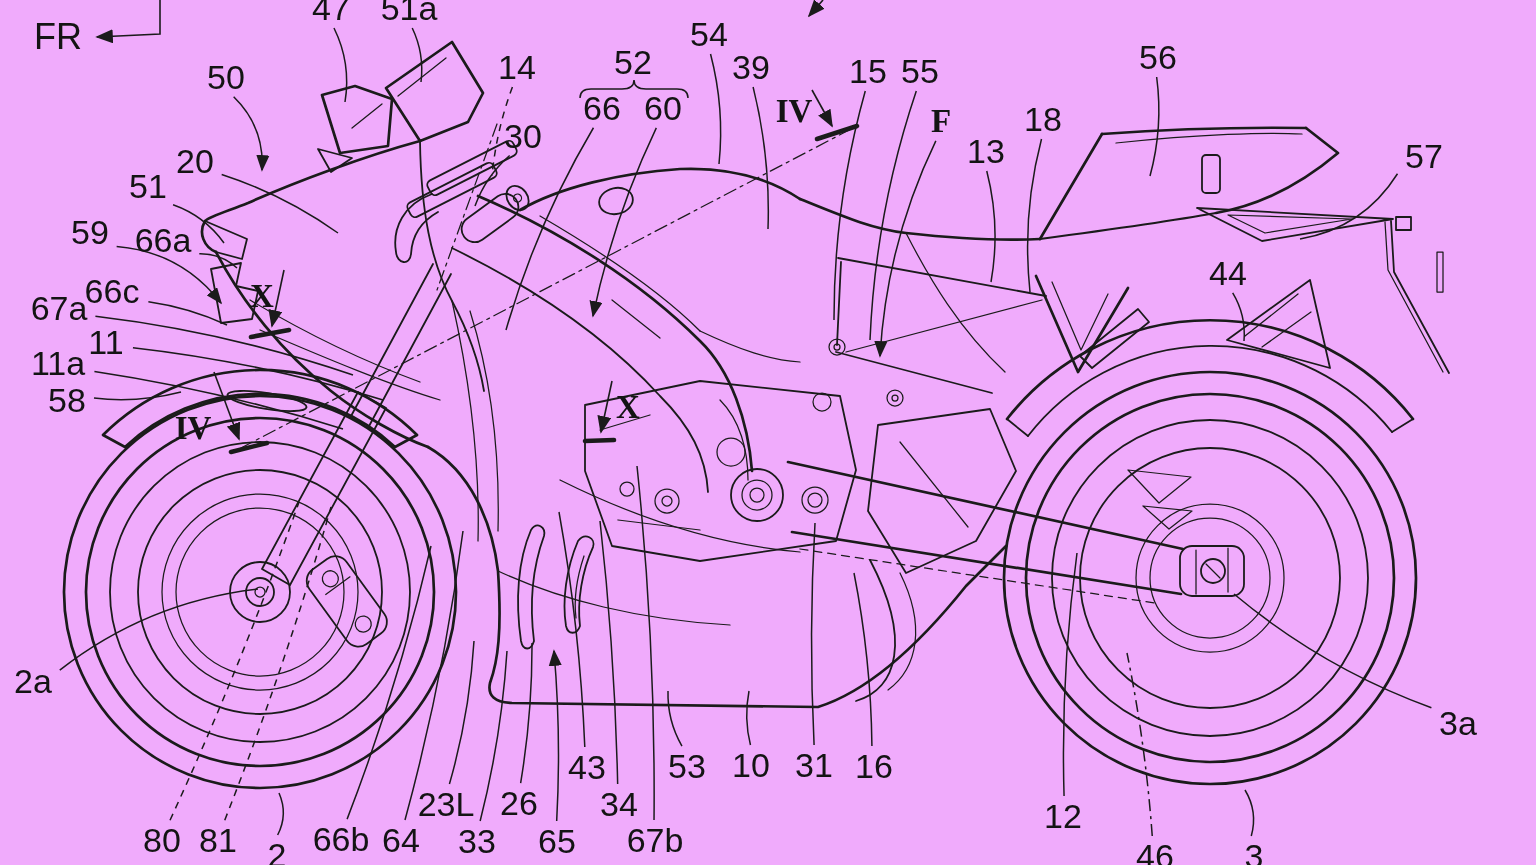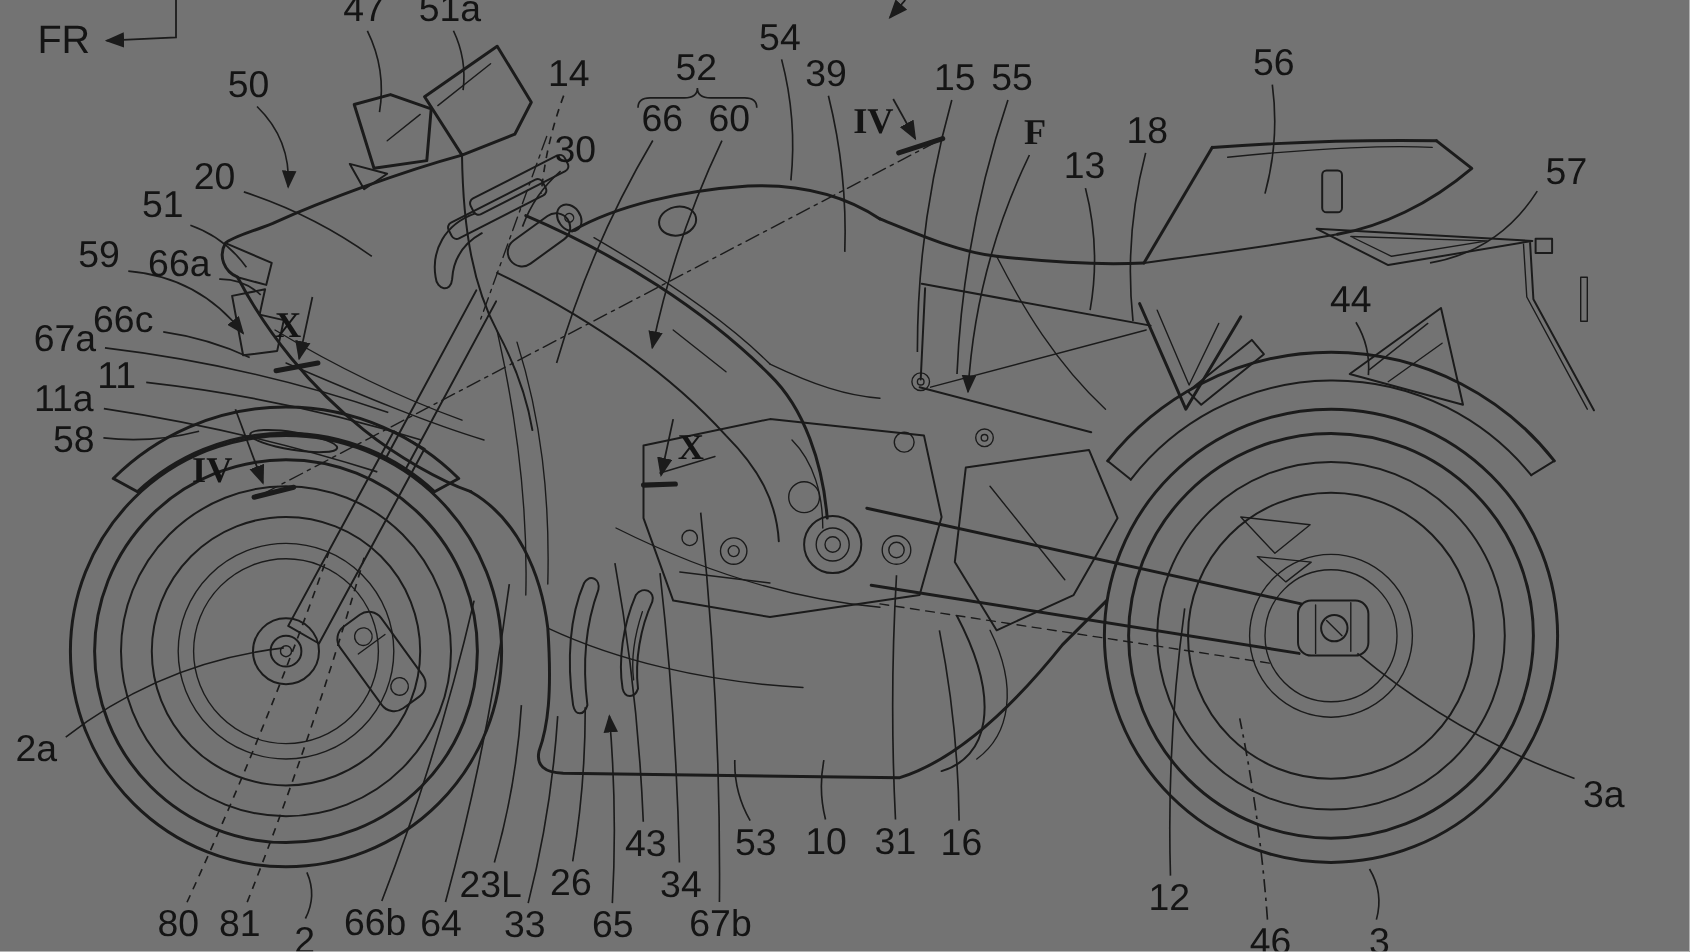--- a/index.html
+++ b/index.html
@@ -1,17 +1,17 @@
 <!DOCTYPE html>
 <html style="--ink: #1b1b1b;"><head>
 <meta charset="utf-8">
 <style>
   :root{ --ink:#1b1b1b; }
   html,body{margin:0;padding:0;background:#e8e8e8;}
-  .stage{position:relative;width:1536px;height:865px;margin:0 auto;background:#737373;overflow:hidden;}
+  .stage{position:relative;width:1536px;height:865px;margin:0 auto;background:#f0abfc;overflow:hidden;}
   .stage svg{position:absolute;inset:0;}
   
   .art path,.art line,.art circle,.art ellipse,.art rect,.art polyline,.art polygon{
     fill:none;stroke:var(--ink);stroke-linecap:round;stroke-linejoin:round;}
   .s3{stroke-width:2.7px;}
   .s2{stroke-width:1.8px;}
   .s1{stroke-width:1.25px;}
   .dashdot{stroke-dasharray:13 5 3 5;}
   .dash{stroke-dasharray:8 6;}
   

